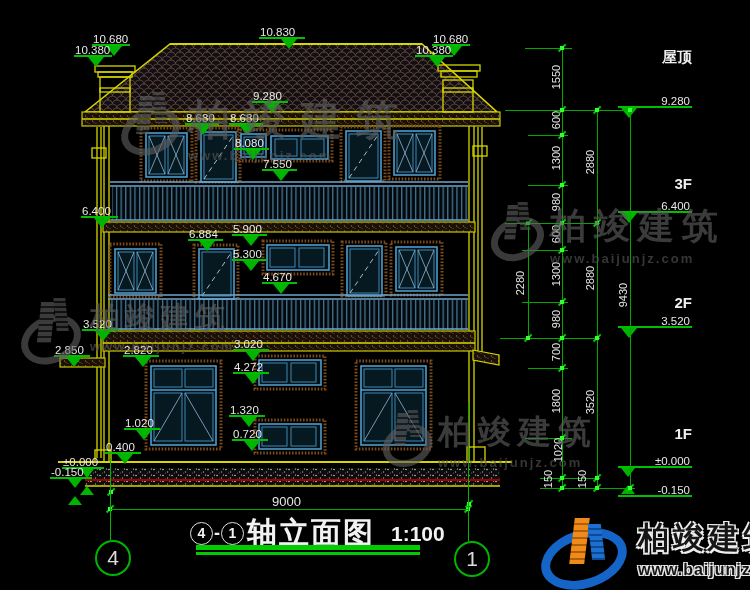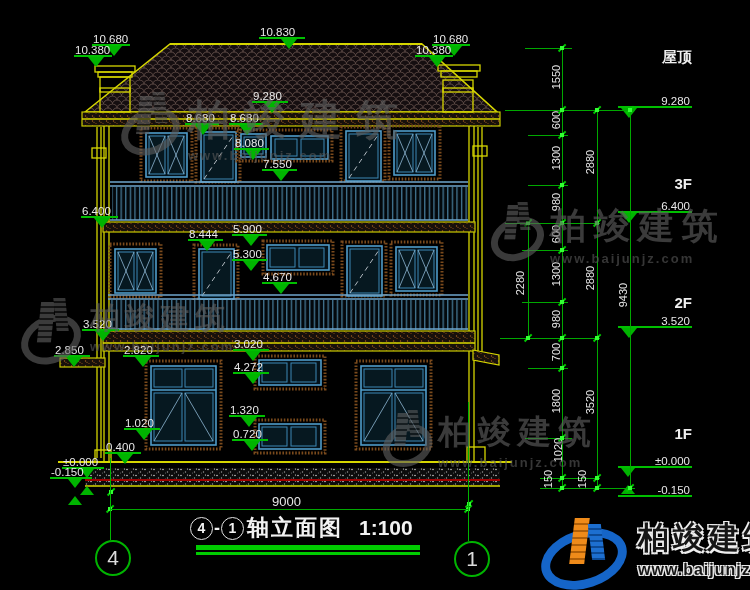--- a/index.html
+++ b/index.html
@@ -36,21 +36,21 @@
   .gp{position:absolute;width:4px;height:4px;background:#33ff33}
   .sl{position:absolute;width:10px;height:1.6px;background:#00c800;transform:rotate(-45deg)}
   .axline{position:absolute;width:1.4px;background:#00b400}
   .axc{position:absolute;width:32px;height:32px;border:2px solid #00b400;border-radius:50%;
        color:#dcdcdc;font-size:21px;text-align:center;line-height:31px}
   
   #titlebar{position:absolute;display:flex;align-items:center;color:#f2f2f2}
   .tc{width:21px;height:21px;border:1.6px solid #e2e2e2;border-radius:50%;font-size:14px;
       font-weight:bold;text-align:center;line-height:21px;flex:0 0 auto}
   .tdash{font-weight:bold;font-size:18px;margin:0 1px}
-  .tname{font-size:22px;font-weight:bold;letter-spacing:2px;margin-left:3px}
+  .tname{font-size:30px;font-weight:bold;letter-spacing:2px;margin-left:3px}
   .tscale{font-size:21px;font-weight:bold;margin-left:16px}
   .ubar{position:absolute;background:#00cc00}
   
   .wm{position:absolute;display:flex;align-items:flex-start;opacity:.62;pointer-events:none}
   .wmlogo{position:relative;flex:0 0 auto}
   .wmlogo .ring{position:absolute;border:7px solid #5e5e5e;border-radius:50%;
         transform:rotate(-24deg)}
   .wmlogo .b1{position:absolute;background:repeating-linear-gradient(#606060 0 4px,#222 4px 6px);
         transform:skewX(-6deg)}
   .wmlogo .b2{position:absolute;background:repeating-linear-gradient(#585858 0 3px,#1a1a1a 3px 5px);
@@ -306,21 +306,21 @@
       <span class="lt">7.550</span>
       <div class="lbar"></div>
       <div class="tri" style="left: 11px;"></div>
     </div>
     <div class="lvl" style="left: 81px; top: 201px; width: 37px;">
       <span class="lt">6.400</span>
       <div class="lbar"></div>
       <div class="tri" style="left: 13px;"></div>
     </div>
     <div class="lvl" style="left: 188px; top: 224px; width: 35px;">
-      <span class="lt">8.444</span>
+      <span class="lt">6.884</span>
       <div class="lbar"></div>
       <div class="tri" style="left: 11px;"></div>
     </div>
     <div class="lvl" style="left: 232px; top: 219px; width: 35px;">
       <span class="lt">5.900</span>
       <div class="lbar"></div>
       <div class="tri" style="left: 11px;"></div>
     </div>
     <div class="lvl" style="left: 232px; top: 244px; width: 35px;">
       <span class="lt">5.300</span>

